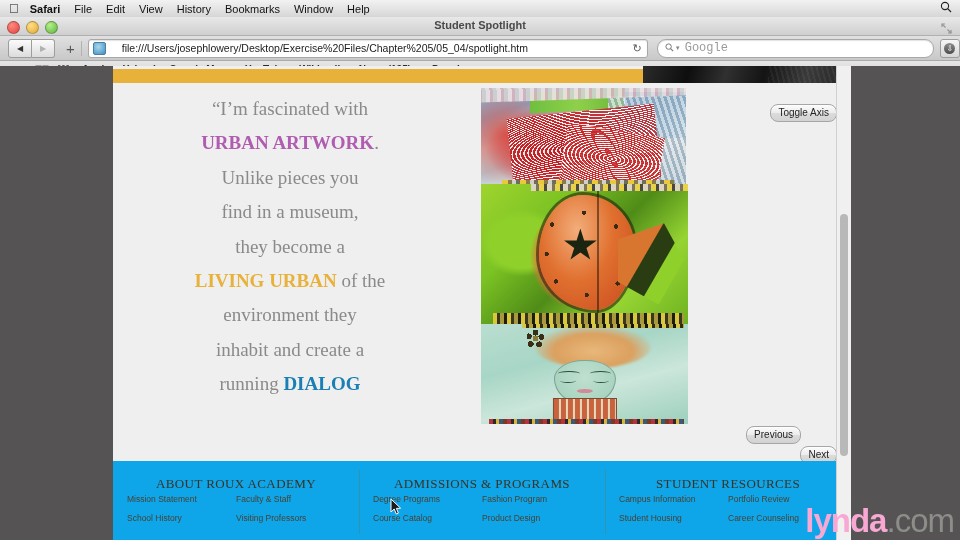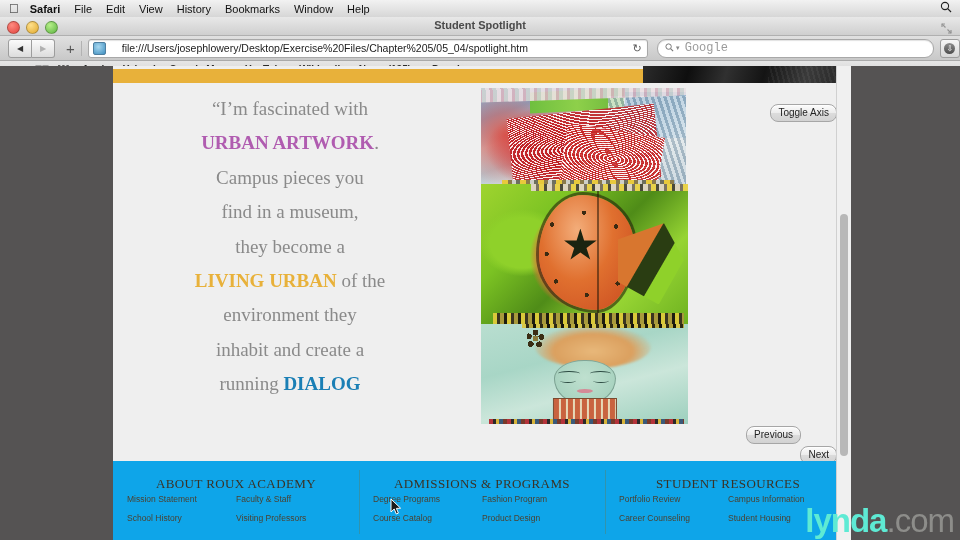--- a/index.html
+++ b/index.html
@@ -333,21 +333,21 @@
     position:absolute;left:3px;top:148px;width:8px;height:242px;
     background:#b8b8b8;border-radius:4px;
   }
 
   
   .watermark{
     position:absolute;right:6px;bottom:3px;
     font-size:33px;font-weight:bold;letter-spacing:-1px;
     font-family:"Liberation Sans",sans-serif;line-height:1;
   }
-  .wm-a{color:#5eead4;}
+  .wm-a{color:#f9a8d4;}
   .wm-b{color:#8d8d8a;font-weight:normal;}
 
   
   .cursor{position:absolute;left:390px;top:432px;width:12px;height:18px;}
 </style>
 </head>
 <body>
 
 <div class="screen">
 
@@ -454,21 +454,21 @@
   <div class="viewport">
 
     <div class="page">
 
       <div class="topgold"></div>
       <div class="topdark"></div>
 
       <div class="quote">
         <span>“I’m fascinated with</span><br>
         <b class="q-urban">URBAN ARTWORK</b><span>.</span><br>
-        <span>Campus pieces you</span><br>
+        <span>Unlike pieces you</span><br>
         <span>find in a museum,</span><br>
         <span>they become a</span><br>
         <b class="q-living">LIVING URBAN</b><span> of the</span><br>
         <span>environment they</span><br>
         <span>inhabit and create a</span><br>
         <span>running </span><b class="q-dialog">DIALOG</b><br>
       </div>
 
       <div class="art">
 
@@ -543,26 +543,26 @@
                 <div class="flink">Fashion Program</div>
                 <div class="flink">Product Design</div>
               </div>
             </div>
           </div>
 
           <div class="fcol">
             <div class="fhead">STUDENT RESOURCES</div>
             <div class="flinks">
               <div class="fsub">
+                <div class="flink">Campus Information</div>
+                <div class="flink">Student Housing</div>
+              </div>
+              <div class="fsub">
                 <div class="flink">Portfolio Review</div>
                 <div class="flink">Career Counseling</div>
-              </div>
-              <div class="fsub">
-                <div class="flink">Campus Information</div>
-                <div class="flink">Student Housing</div>
               </div>
             </div>
           </div>
 
         </div>
       </div>
 
       <div class="vscroll">
         <div class="vthumb"></div>
       </div>

